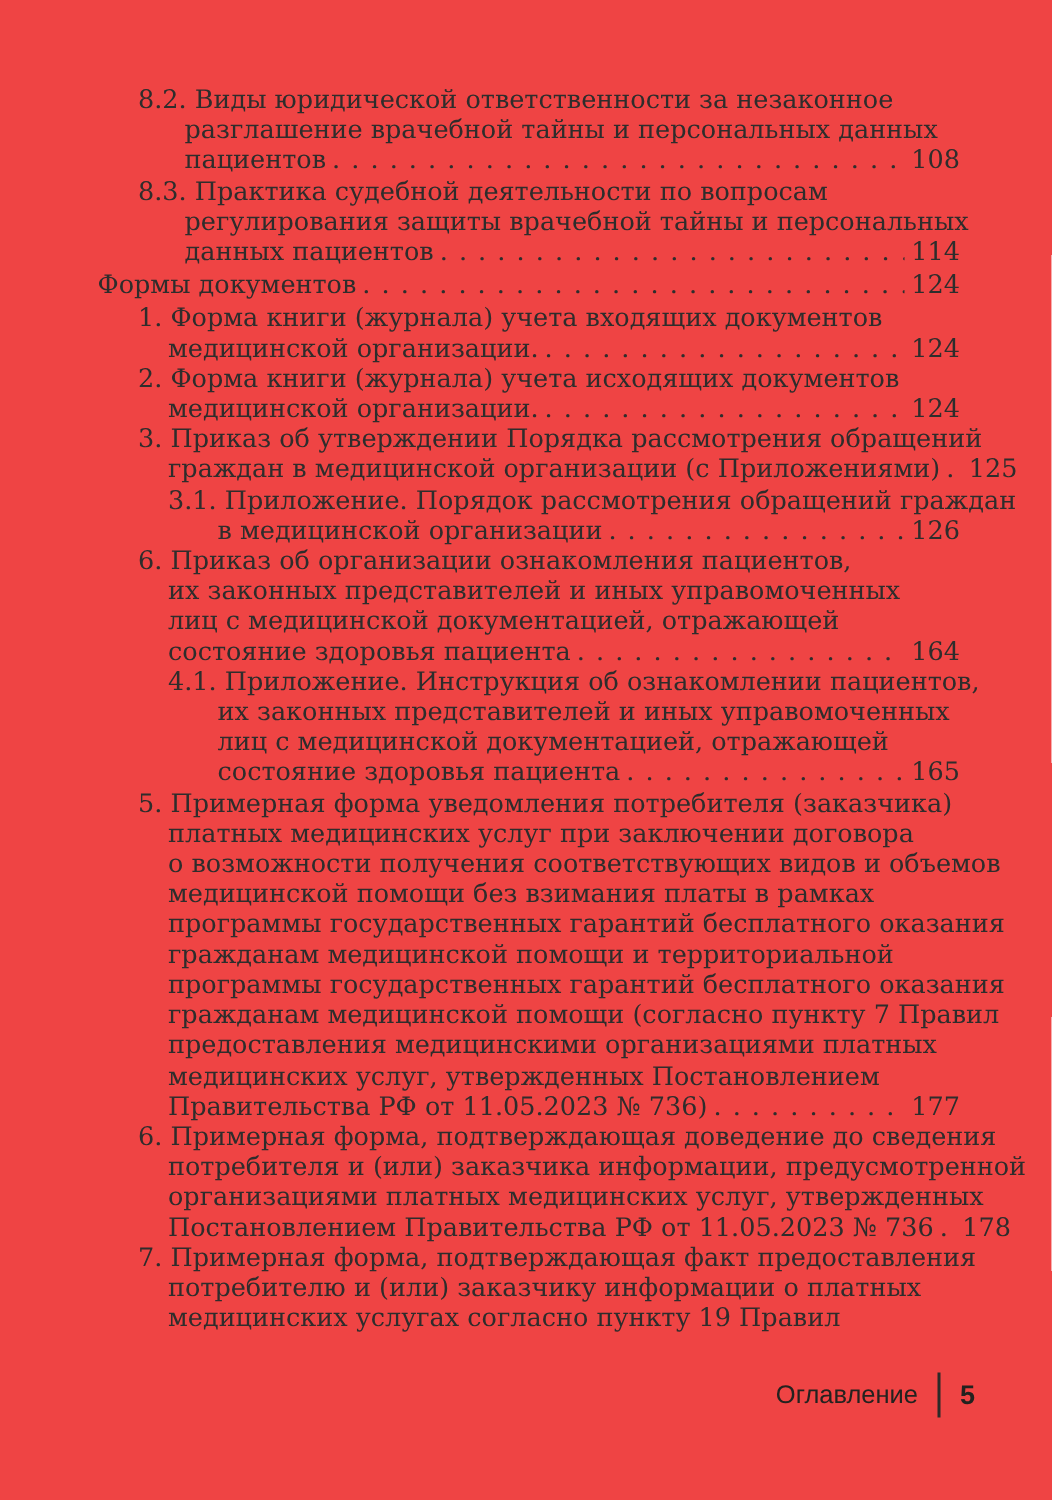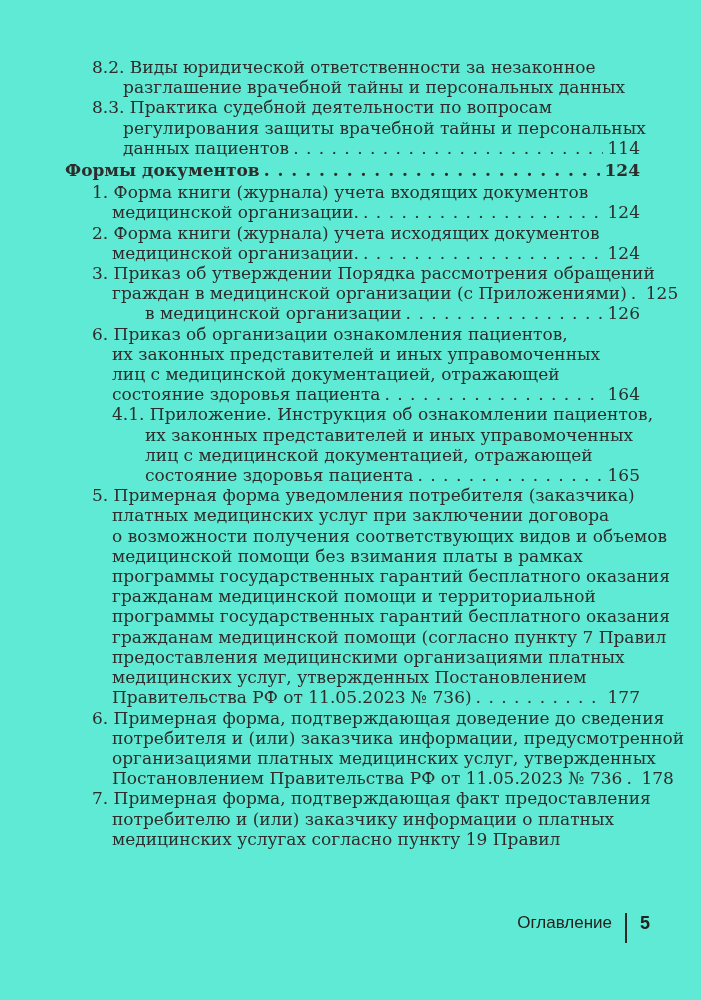--- a/index.html
+++ b/index.html
@@ -1,35 +1,35 @@
 <!DOCTYPE html>
 <html><head>
 <meta charset="utf-8">
 <style>
   html,body{margin:0;padding:0;background:#ffffff;}
   .page{
     position:relative;
     width:701px;height:1000px;
-    background:#5eead4;
+    background:#ef4444;
     font-family:"DejaVu Serif","Liberation Serif",serif;
     color:#2e2d2c;
     overflow:hidden;
   }
   .toc{
     position:absolute;
     left:65px;top:57px;
     width:575px;
     font-size:17px;
     line-height:20.2px;
   }
   .entry{margin:0;}
   .line{display:flex;align-items:baseline;}
   .txt{white-space:pre;}
   
-  .lv-section{font-weight:700;margin:2px 0;}
+  .lv-section{font-weight:400;margin:2px 0;}
   
   .lv-sub8{padding-left:58px;}
   .lv-sub8 .line.first{margin-left:-31px;}
   
   .lv-item{padding-left:47px;}
   .lv-item .line.first{margin-left:-20px;}
   
   .lv-subitem{padding-left:80px;}
   .lv-subitem .line.first{margin-left:-33px;}
   
@@ -43,21 +43,21 @@
   }
   .leader::after{
     content:". . . . . . . . . . . . . . . . . . . . . . . . . . . . . . . . . . . . . . . . . . . . . . . . . . . . . . . . . . . . . . . . . . . . . . . .";
   }
   .pagenum{white-space:nowrap;margin-left:5px;}
   
   .footer{
     position:absolute;
     top:913px;right:51px;
     height:34px;
-    display:flex;align-items:flex-start;
+    display:flex;align-items:center;
     font-family:"Liberation Sans","DejaVu Sans",sans-serif;
     font-size:17px;
     color:#23221f;
   }
   .footer .label{margin-right:13px;}
   .footer .rule{width:2px;height:30px;background:#2b2a28;}
   .footer .num{margin-left:13px;font-weight:700;font-size:18px;}
 </style>
 </head>
 <body>
@@ -65,20 +65,25 @@
 <div class="page">
 
   <div class="toc">
       <div class="entry lv-sub8">
         <div class="line first">
           <span class="txt">8.2. Виды юридической ответственности за незаконное</span>
         </div>
         <div class="line">
           <span class="txt">разглашение врачебной тайны и персональных данных</span>
         </div>
+        <div class="line">
+          <span class="txt">пациентов</span>
+          <span class="leader"></span>
+          <span class="pagenum">108</span>
+        </div>
       </div>
       <div class="entry lv-sub8">
         <div class="line first">
           <span class="txt">8.3. Практика судебной деятельности по вопросам</span>
         </div>
         <div class="line">
           <span class="txt">регулирования защиты врачебной тайны и персональных</span>
         </div>
         <div class="line">
           <span class="txt">данных пациентов</span>
@@ -117,20 +122,23 @@
         <div class="line first">
           <span class="txt">3. Приказ об утверждении Порядка рассмотрения обращений</span>
         </div>
         <div class="line">
           <span class="txt">граждан в медицинской организации (с Приложениями)</span>
           <span class="leader"></span>
           <span class="pagenum">125</span>
         </div>
       </div>
       <div class="entry lv-subitem">
+        <div class="line first">
+          <span class="txt">3.1. Приложение. Порядок рассмотрения обращений граждан</span>
+        </div>
         <div class="line">
           <span class="txt">в медицинской организации</span>
           <span class="leader"></span>
           <span class="pagenum">126</span>
         </div>
       </div>
       <div class="entry lv-item">
         <div class="line first">
           <span class="txt">6. Приказ об организации ознакомления пациентов,</span>
         </div>

